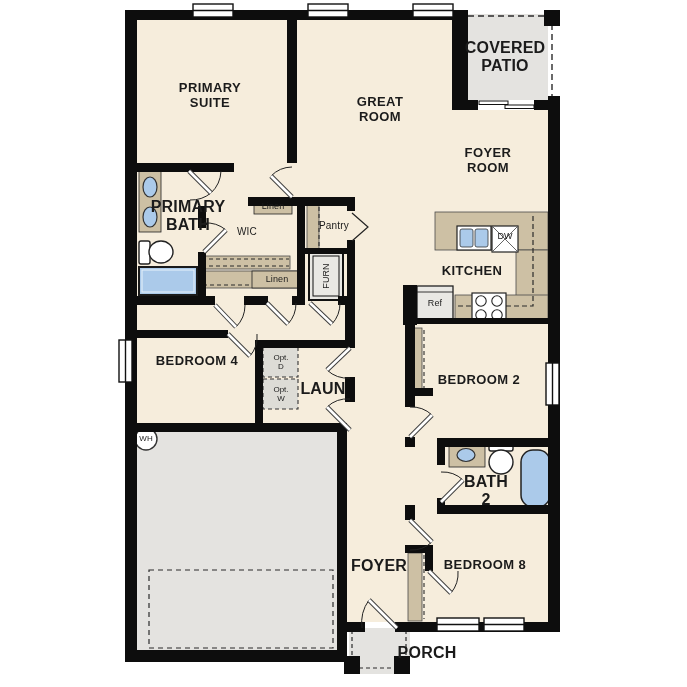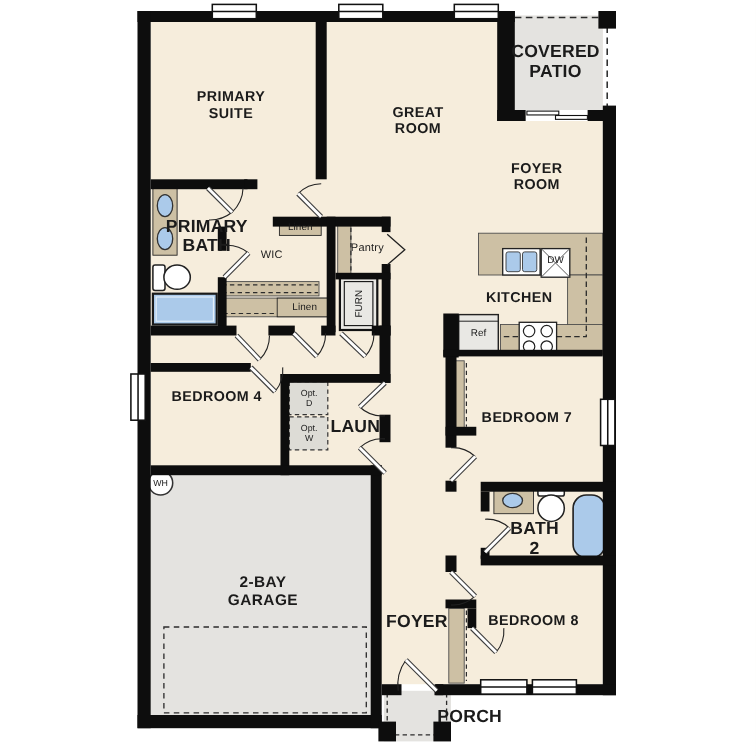--- a/index.html
+++ b/index.html
@@ -265,21 +265,19 @@
   <div class="lbl f13" style="left:472px;top:271px;">KITCHEN</div>
   <div class="lbl f9" style="left:435px;top:303px;">Ref</div>
   <div class="lbl f9" style="left:505px;top:236px;">DW</div>
   <div class="lbl f13" style="left:197px;top:361px;">BEDROOM 4</div>
   <div class="lbl f8" style="left:281px;top:362px;">Opt.
 D</div>
   <div class="lbl f8" style="left:281px;top:394px;">Opt.
 W</div>
   <div class="lbl f11" style="left:323px;top:389px;">LAUN</div>
   <div class="lbl f8" style="left:146px;top:439px;">WH</div>
-  <div class="lbl f13" style="left:479px;top:380px;">BEDROOM 7</div>
+  <div class="lbl f13" style="left:479px;top:380px;">BEDROOM 2</div>
   <div class="lbl f11" style="left:486px;top:491px;">BATH
 2</div>
-  <div class="lbl f14" style="left:239px;top:537px;">2-BAY
-GARAGE</div>
   <div class="lbl f11" style="left:379px;top:566px;">FOYER</div>
   <div class="lbl f13" style="left:485px;top:565px;">BEDROOM 8</div>
   <div class="lbl f11" style="left:379px;top:653px;margin-left:48px;">PORCH</div>
 </div>
 
 </body></html>

